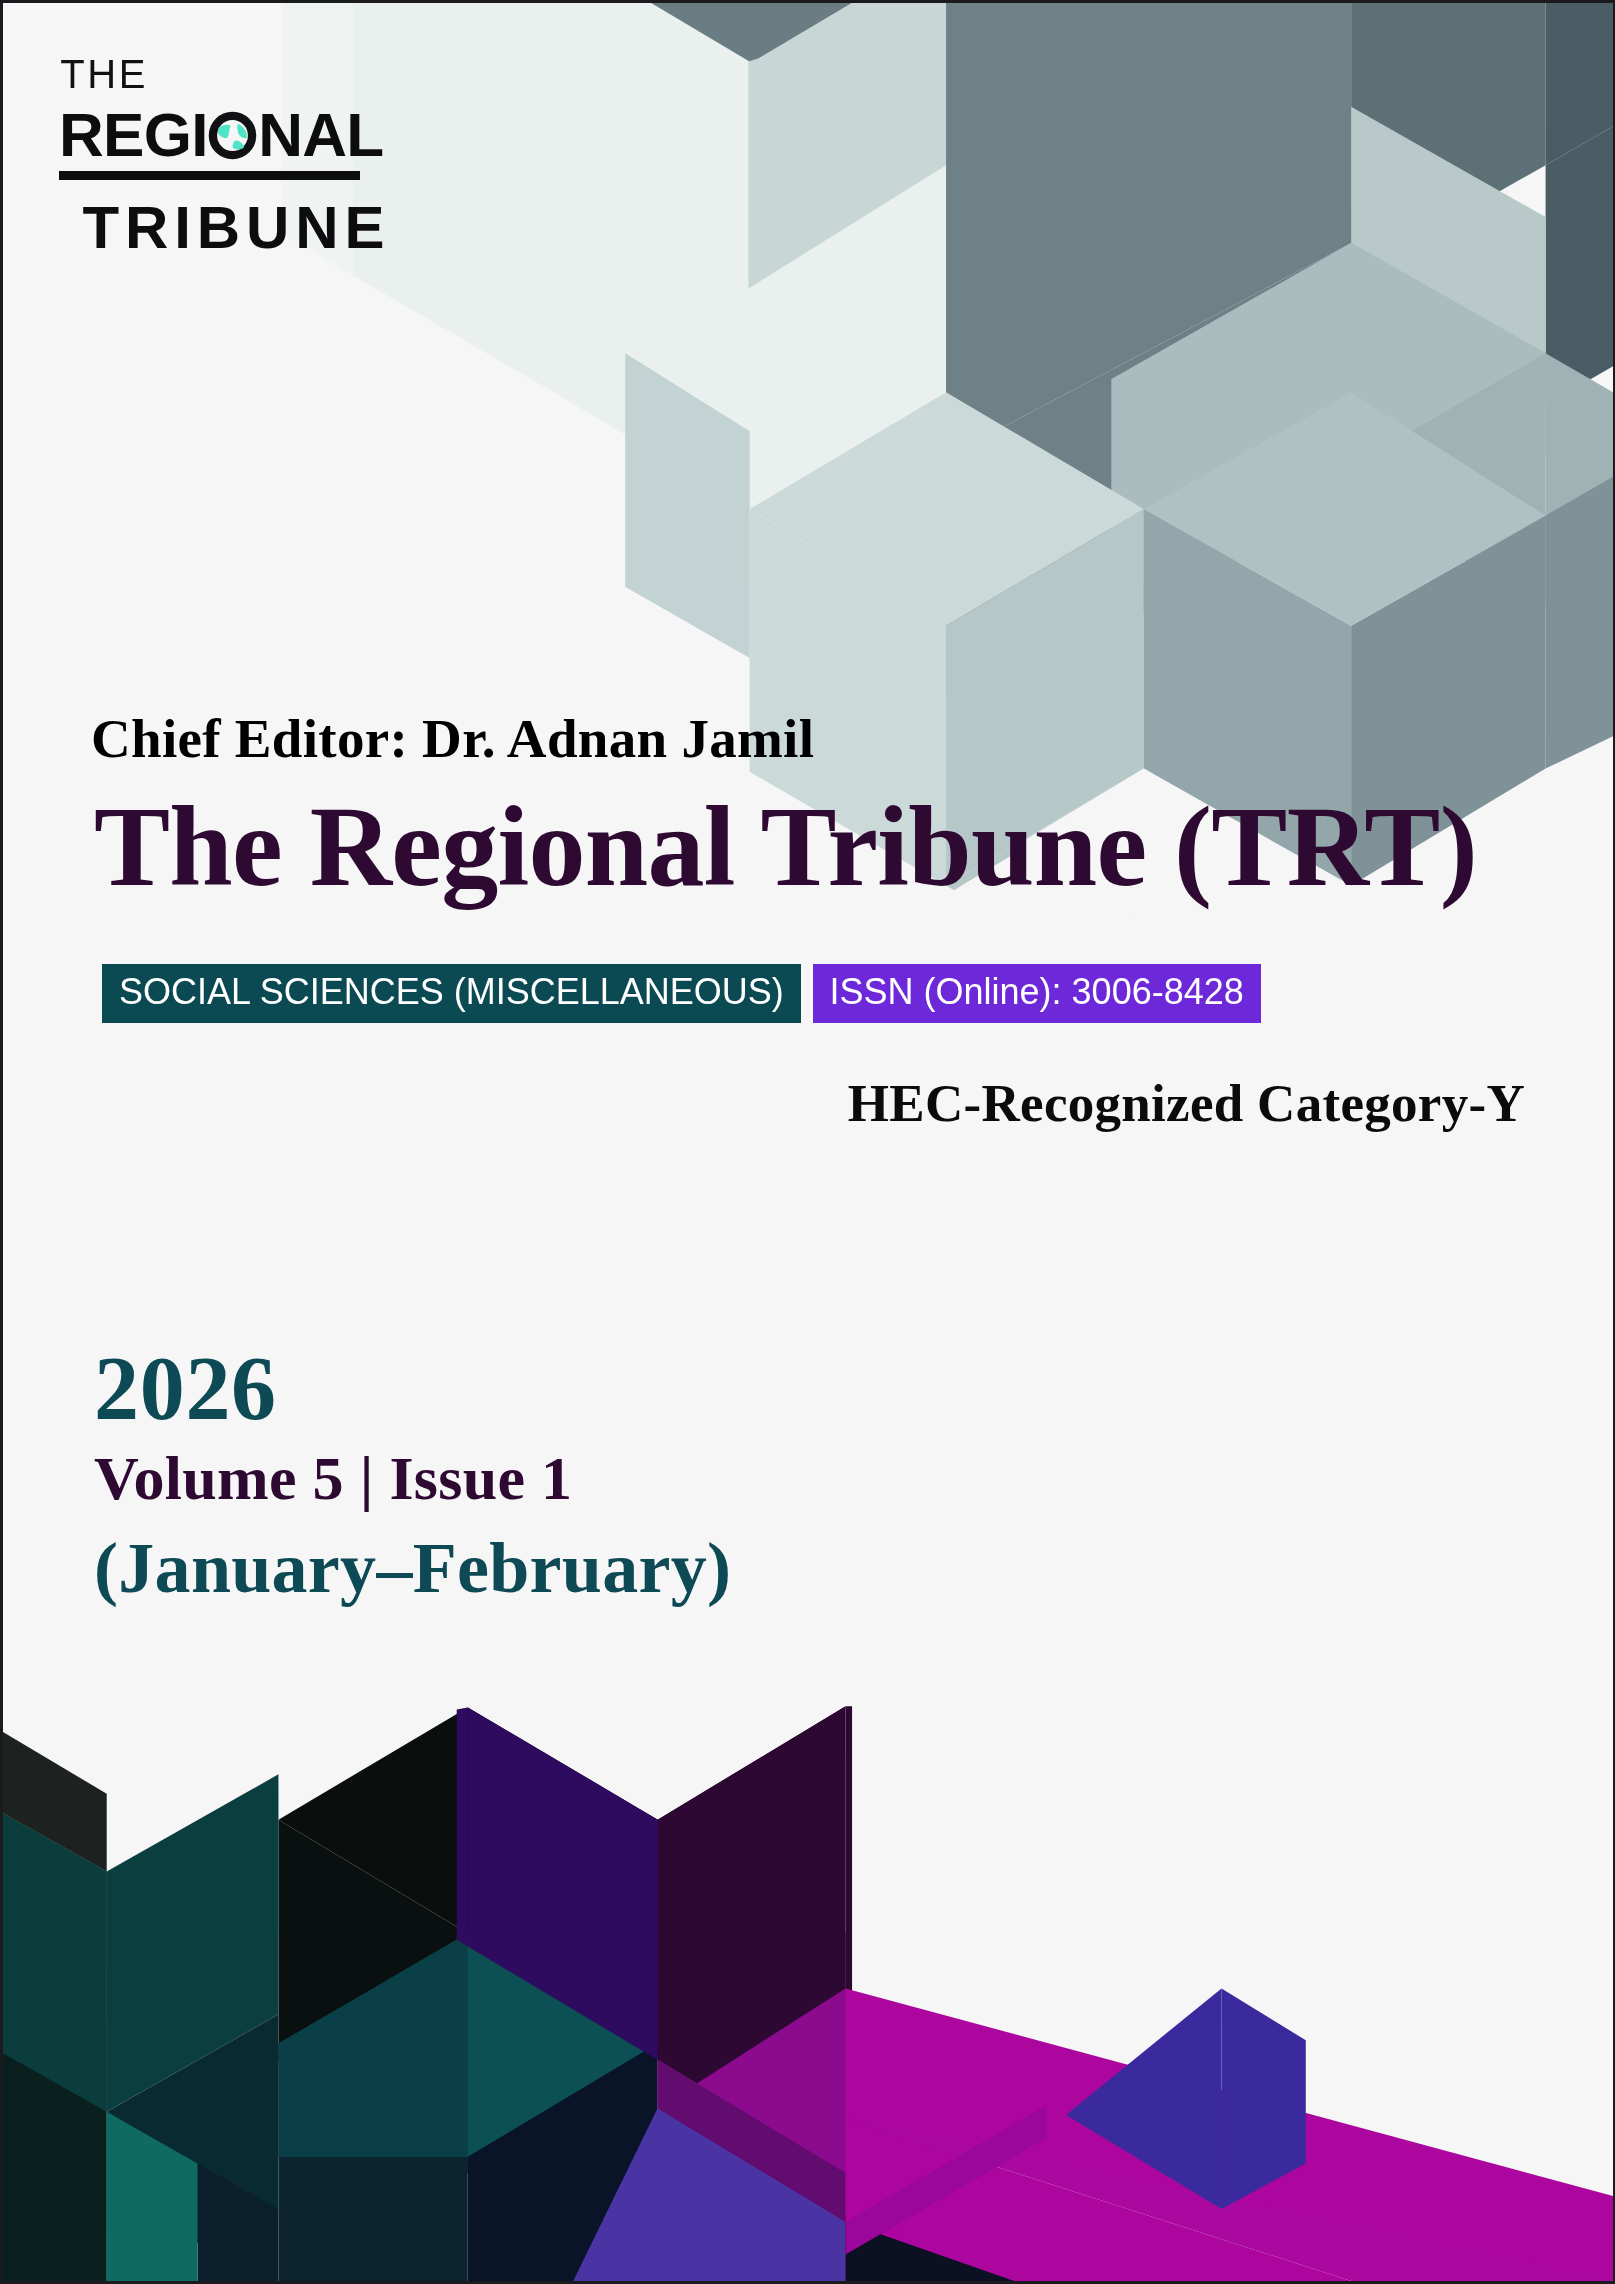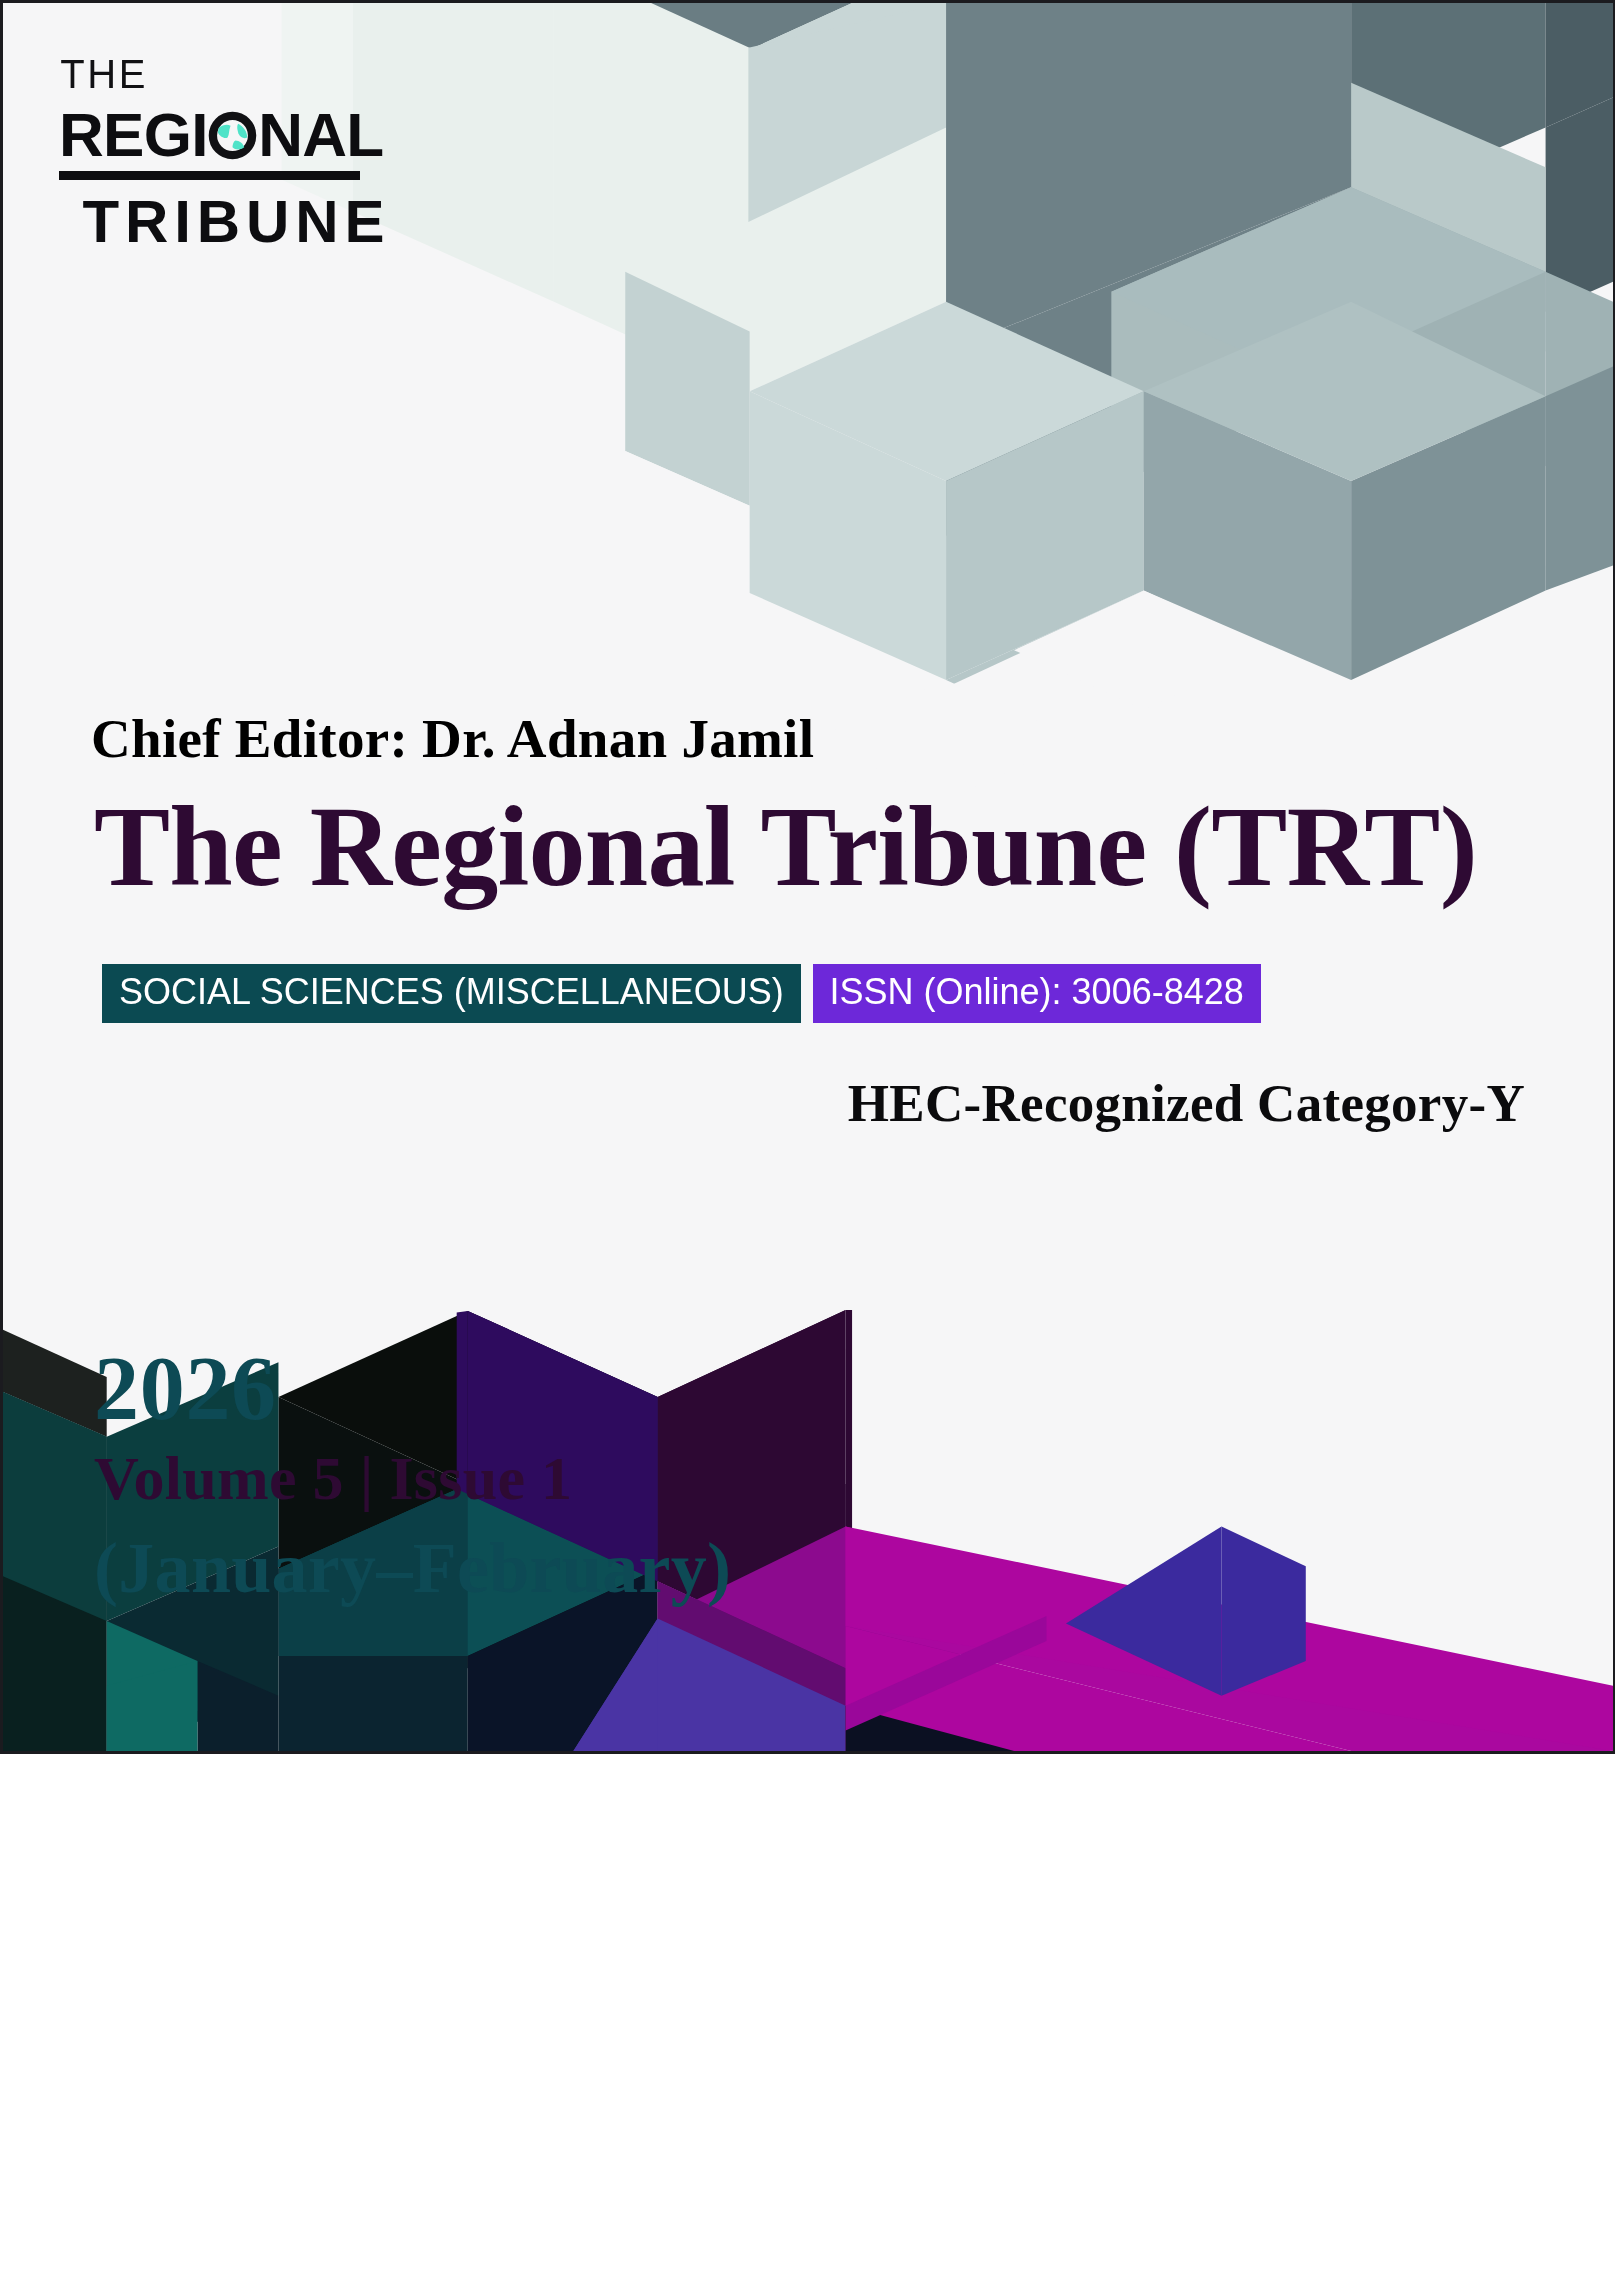--- a/index.html
+++ b/index.html
@@ -8,21 +8,21 @@
     background: #ffffff;
   }
   body {
     font-family: "Liberation Serif", serif;
   }
 
   
   .cover {
     position: relative;
     width: 1616px;
-    height: 1754px;
+    height: 2284px;
     background: #F6F6F7;
     overflow: hidden;
     box-sizing: border-box;
     border: 3.3px solid #1b1b1f;
   }
 
   
   .art {
     position: absolute;
     left: 0;
@@ -79,21 +79,21 @@
     width: 301px;
     margin-top: 5.2px;
   }
   .logo-tribune {
     font-family: "Liberation Sans", sans-serif;
     font-weight: 700;
     font-size: 60px;
     letter-spacing: 5.9px;
     color: #0d0d10;
     line-height: 1.05;
-    margin-top: 10px;
+    margin-top: 16px;
     margin-left: 23.4px;
   }
 
   
   .editor-line {
     position: absolute;
     left: 88px;
     top: 704px;
     font-family: "Liberation Serif", serif;
     font-weight: 700;

